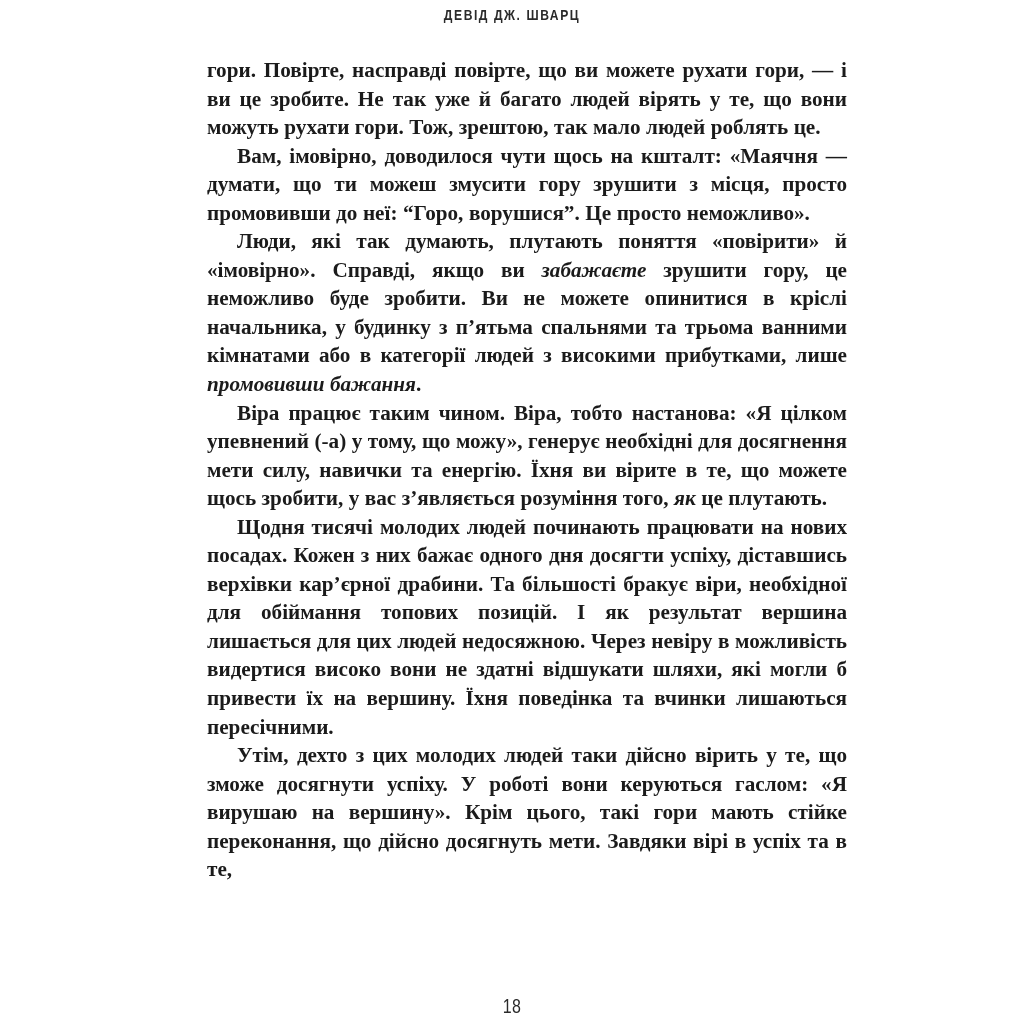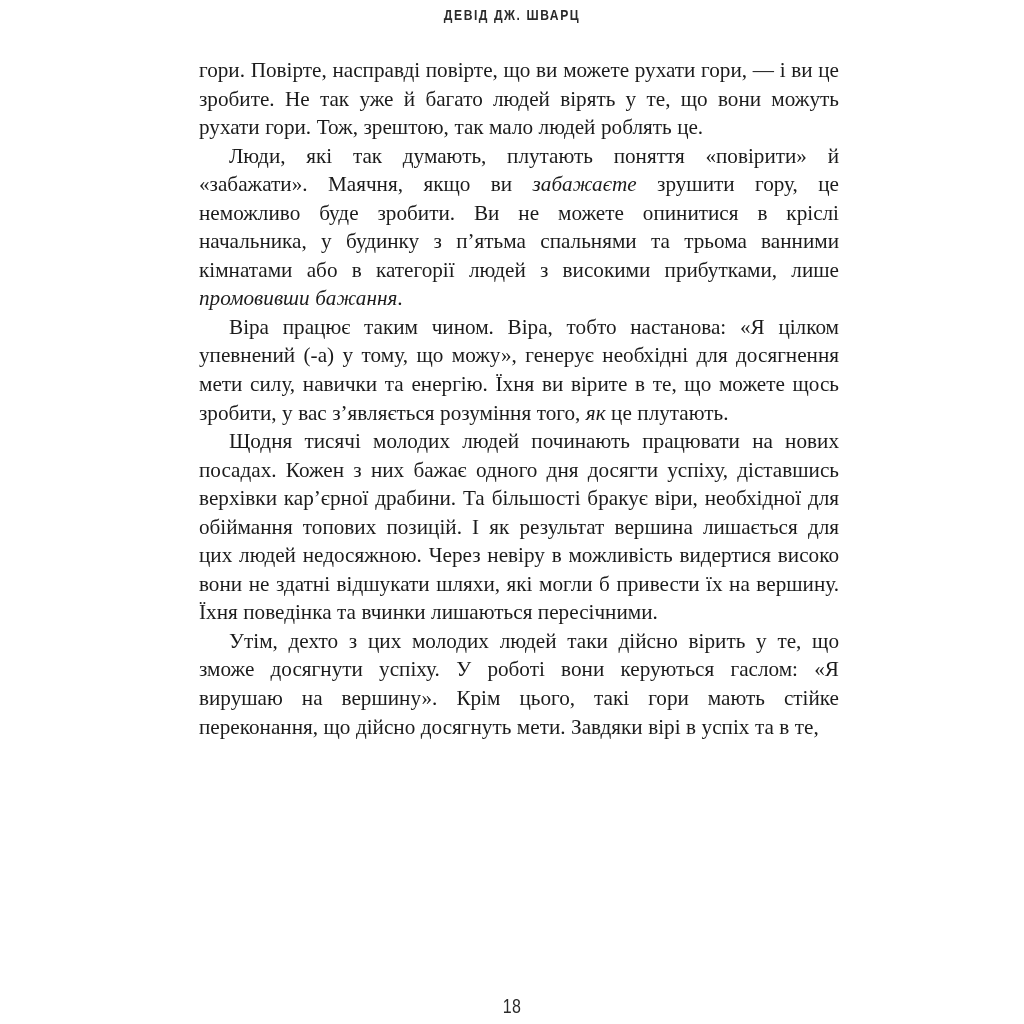--- a/index.html
+++ b/index.html
@@ -36,23 +36,24 @@
     letter-spacing: 2.0px;
     color: #2a2a2a;
     transform: scaleX(0.78);
     transform-origin: center top;
     white-space: nowrap;
   }
 
   
   .text-column {
     position: absolute;
-    left: 199px;
+    left: 207px;
     top: 56px;
     width: 640px;
+    font-weight: bold;
   }
 
   .para {
     margin: 0;
     font-size: 21.2px;
     line-height: 28.55px;
     text-align: justify;
     text-indent: 30px;
     color: #1b1b1b;
     hyphens: manual;
@@ -86,21 +87,22 @@
 </style>
 </head>
 <body>
 
 <div class="page">
 
   <div class="running-head">ДЕВІД ДЖ. ШВАРЦ</div>
 
   <div class="text-column">
     <p class="para no-indent"><span>гори. Повірте, насправді повірте, що ви можете рухати гори, — і ви це зробите. Не так уже й багато людей вірять у те, що вони можуть рухати гори. Тож, зрештою, так мало людей роблять це.</span></p>
-    <p class="para"><span>Люди, які так думають, плутають поняття «повірити» й «забажати». Маячня, якщо ви </span><i>забажаєте</i><span> зрушити гору, це неможливо буде зробити. Ви не можете опинитися в кріслі начальника, у будинку з п’ятьма спальнями та трьома ванними кімнатами або в категорії людей з високими прибутками, лише </span><i>промовивши бажання</i><span>.</span></p>
+    <p class="para"><span>Вам, імовірно, доводилося чути щось на кшталт: «Маячня — думати, що ти можеш змусити гору зрушити з місця, просто промовивши до неї: “Горо, ворушися”. Це просто неможливо».</span></p>
+    <p class="para"><span>Люди, які так думають, плутають поняття «повірити» й «імовірно». Справді, якщо ви </span><i>забажаєте</i><span> зрушити гору, це неможливо буде зробити. Ви не можете опинитися в кріслі начальника, у будинку з п’ятьма спальнями та трьома ванними кімнатами або в категорії людей з високими прибутками, лише </span><i>промовивши бажання</i><span>.</span></p>
     <p class="para"><span>Віра працює таким чином. Віра, тобто настанова: «Я цілком упевнений (-а) у тому, що можу», генерує необхідні для досягнення мети силу, навички та енергію. Їхня ви вірите в те, що можете щось зробити, у вас з’являється розуміння того, </span><i>як</i><span> це плутають.</span></p>
     <p class="para"><span>Щодня тисячі молодих людей починають працювати на нових посадах. Кожен з них бажає одного дня досягти успіху, діставшись верхівки кар’єрної драбини. Та більшості бракує віри, необхідної для обіймання топових позицій. І як результат вершина лишається для цих людей недосяжною. Через невіру в можливість видертися високо вони не здатні відшукати шляхи, які могли б привести їх на вершину. Їхня поведінка та вчинки лишаються пересічними.</span></p>
     <p class="para"><span>Утім, дехто з цих молодих людей таки дійсно вірить у те, що зможе досягнути успіху. У роботі вони керуються гаслом: «Я вирушаю на вершину». Крім цього, такі гори мають стійке переконання, що дійсно досягнуть мети. Завдяки вірі в успіх та в те,</span></p>
   </div>
 
   <div class="folio">18</div>
 
 </div>
 
 </body></html>

